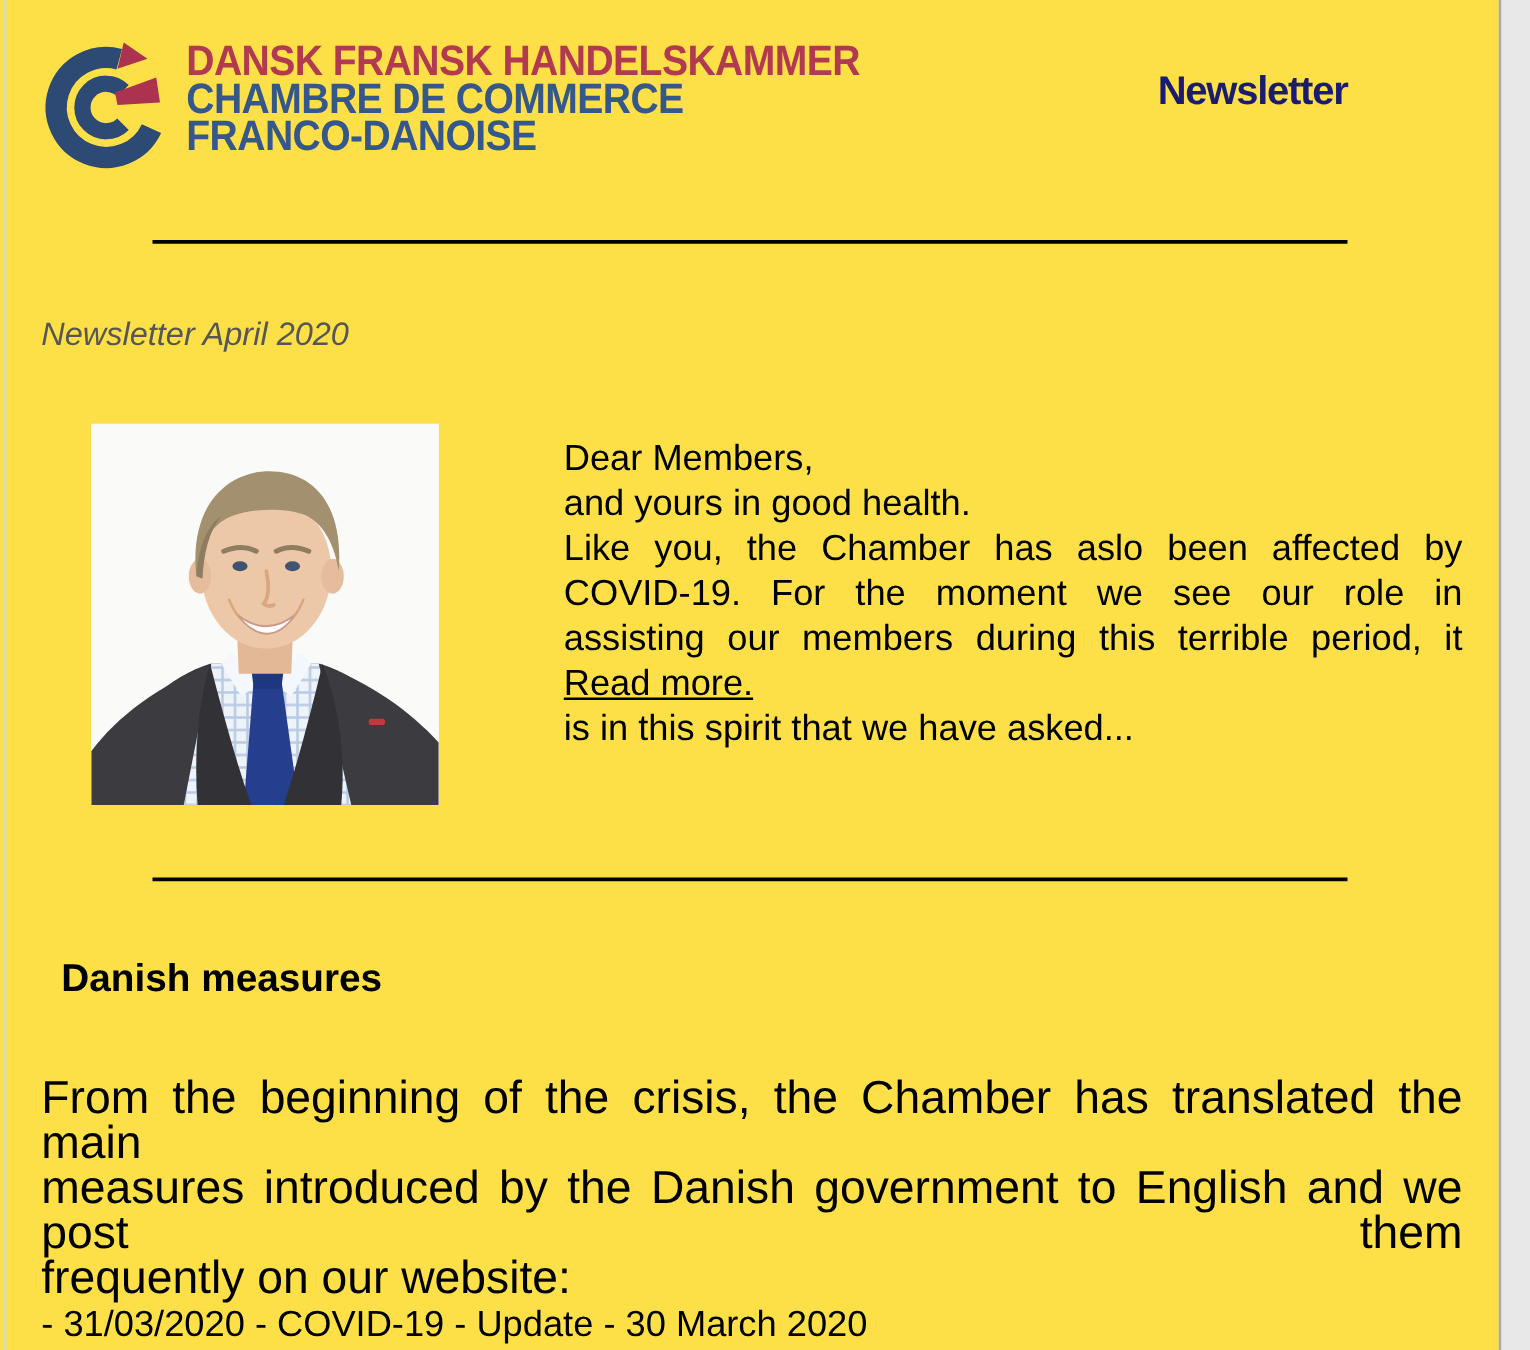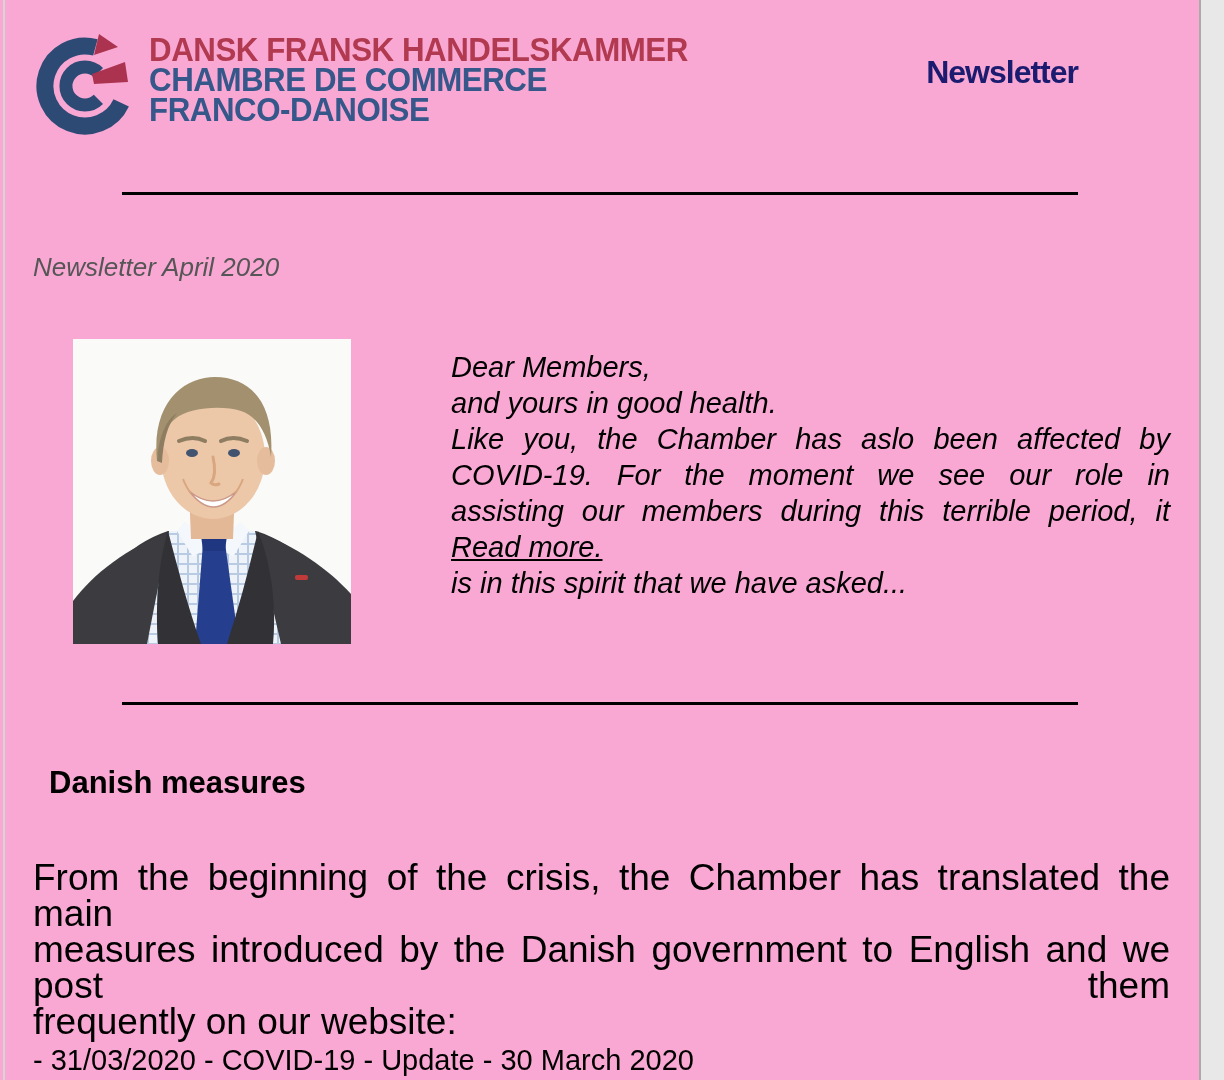--- a/index.html
+++ b/index.html
@@ -3,21 +3,21 @@
 <meta charset="utf-8">
 <style>
   * { margin: 0; padding: 0; box-sizing: border-box; }
   html, body { background: #ffffff; }
   body { font-family: "Liberation Sans", sans-serif; color: #000; }
 
   .page {
     position: relative;
     width: 1224px;
     height: 1080px;
-    background: #f9a8d4;
+    background: #fde047;
     overflow: hidden;
   }
   .left-border {
     position: absolute; left: 3px; top: 0; width: 2px; height: 100%;
     background: #d6d6d6;
   }
   .scroll-strip {
     position: absolute; right: 0; top: 0; width: 25px; height: 100%;
     background: #e8e8e8; border-left: 2px solid #aaaaaa;
   }
@@ -67,21 +67,21 @@
   }
   h2.dm-heading { margin-top: 60px; margin-left: 16px; }
 
   .edito-row { display: flex; margin-top: 56px; }
   .portrait {
     flex: none; width: 278px; height: 305px; margin-left: 40px;
     background: #fafaf8;
   }
   .edito-text {
     flex: 1; margin-left: 100px; padding-top: 10px;
-    font-size: 29px; line-height: 36px; font-style: italic;
+    font-size: 29px; line-height: 36px;
   }
 
   .jl { text-align: justify; text-align-last: justify; }
   .nl { text-align: left; }
 
   .read-more {
     color: #000; text-decoration: underline; cursor: pointer;
   }
 
   .dm-para { margin-top: 59px; font-size: 37px; line-height: 36px; }

